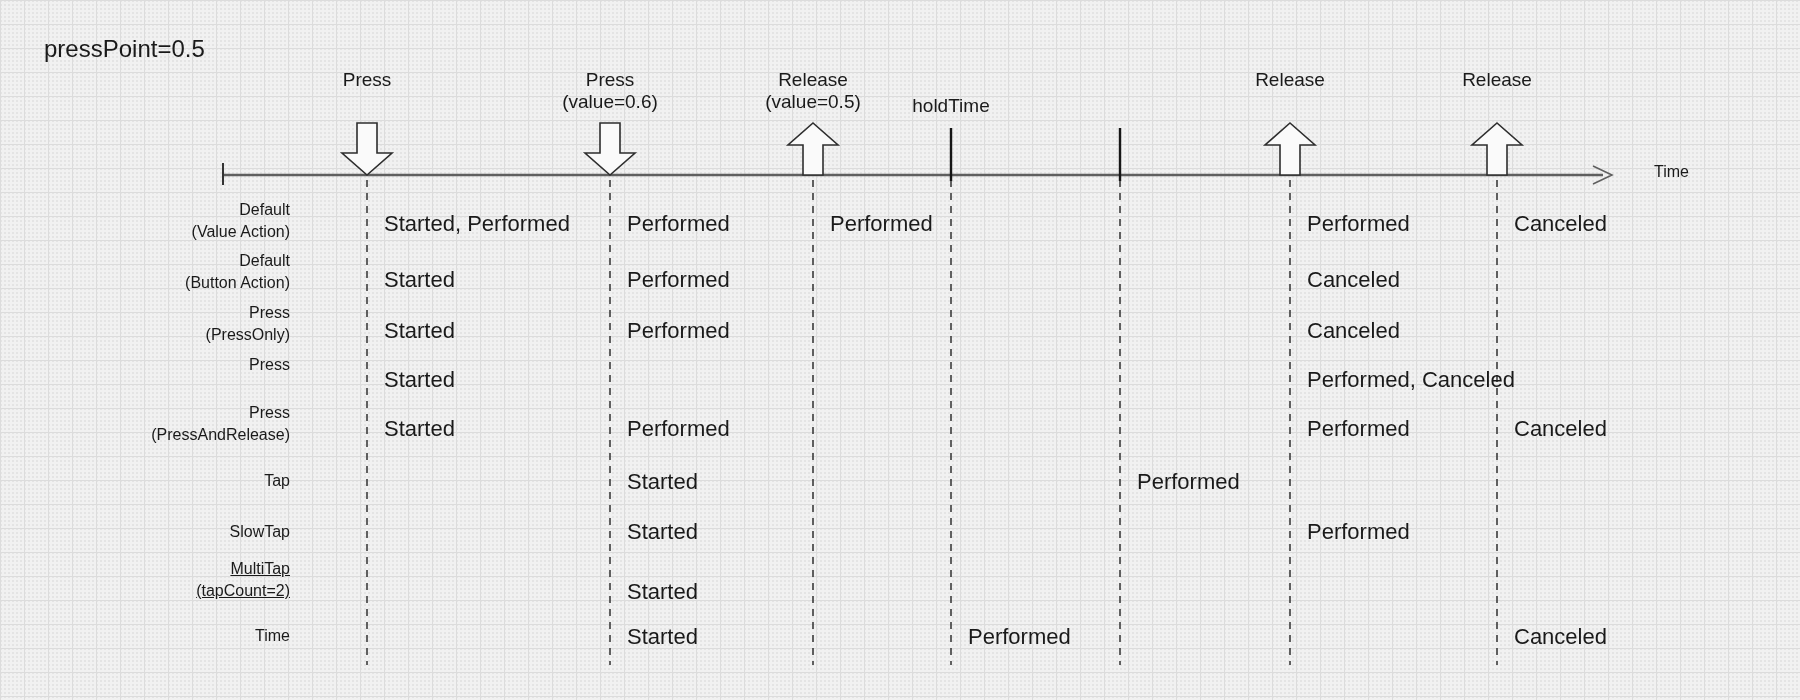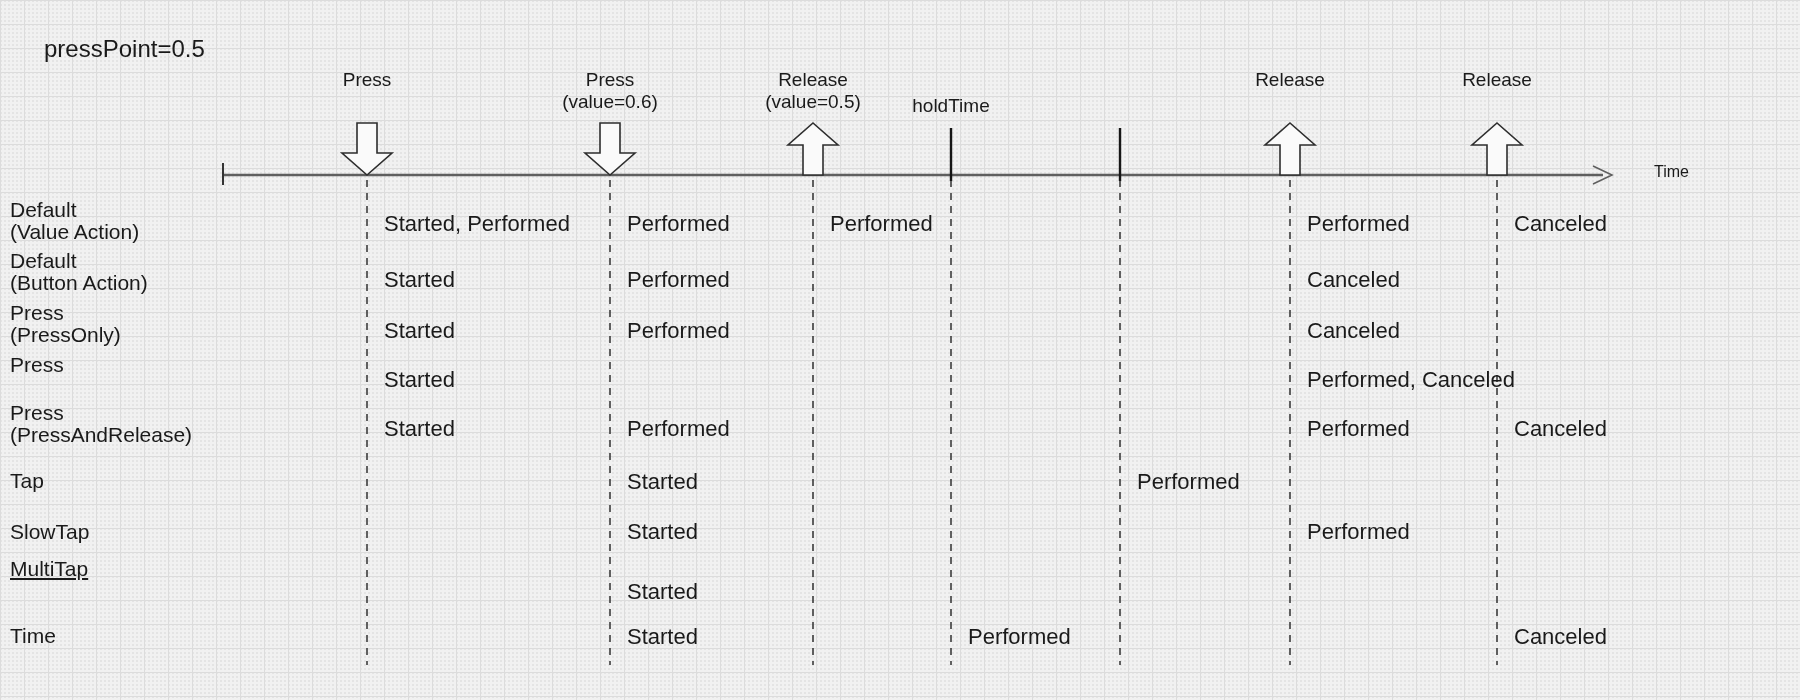--- a/index.html
+++ b/index.html
@@ -13,21 +13,21 @@
     background-image:
       linear-gradient(to right, var(--grid-line) 1px, transparent 1px),
       linear-gradient(to bottom, var(--grid-line) 1px, transparent 1px),
       radial-gradient(circle at 1px 1px, var(--grid-dot) 0.8px, transparent 1px);
     background-size:24px 24px,24px 24px,4px 4px;
   }
   .layer{position:absolute;left:0;top:0;width:1800px;height:700px;}
   svg.layer{pointer-events:none;}
   .config{position:absolute;font-size:24px;line-height:25px;color:var(--text);}
   .event-label{position:absolute;width:240px;text-align:center;font-size:19px;line-height:22px;color:var(--text);}
-  .row-label{position:absolute;width:280px;text-align:left;font-size:21px;line-height:22px;color:var(--text);}
+  .row-label{position:absolute;width:280px;text-align:right;font-size:16px;line-height:22px;color:var(--text);}
   .annotation{position:absolute;font-size:22px;line-height:22px;white-space:nowrap;color:var(--text);}
   .time-label{position:absolute;font-size:16px;line-height:22px;color:var(--text);margin-left:26px;}
 </style>
 </head>
 <body>
 
 <div class="canvas">
 
   <div class="config" id="config-block" style="left: 44px; top: 36px;">
     <div>pressPoint=0.5</div>
@@ -117,20 +117,21 @@
       </div>
       <div class="annotation" style="left: 627px; top: 471px;">Started</div>
       <div class="annotation" style="left: 1137px; top: 471px;">Performed</div>
       <div class="row-label" style="left: 10px; top: 521px; width: 280px;">
         <div>SlowTap</div>
       </div>
       <div class="annotation" style="left: 627px; top: 521px;">Started</div>
       <div class="annotation" style="left: 1307px; top: 521px;">Performed</div>
       <div class="row-label" style="left: 10px; top: 558px; width: 280px; text-decoration: underline;">
         <div>MultiTap</div>
+        <div>(tapCount=2)</div>
       </div>
       <div class="annotation" style="left: 627px; top: 581px;">Started</div>
       <div class="row-label" style="left: 10px; top: 625px; width: 280px;">
         <div>Time</div>
       </div>
       <div class="annotation" style="left: 627px; top: 626px;">Started</div>
       <div class="annotation" style="left: 968px; top: 626px;">Performed</div>
       <div class="annotation" style="left: 1514px; top: 626px;">Canceled</div>
     </div>
 

